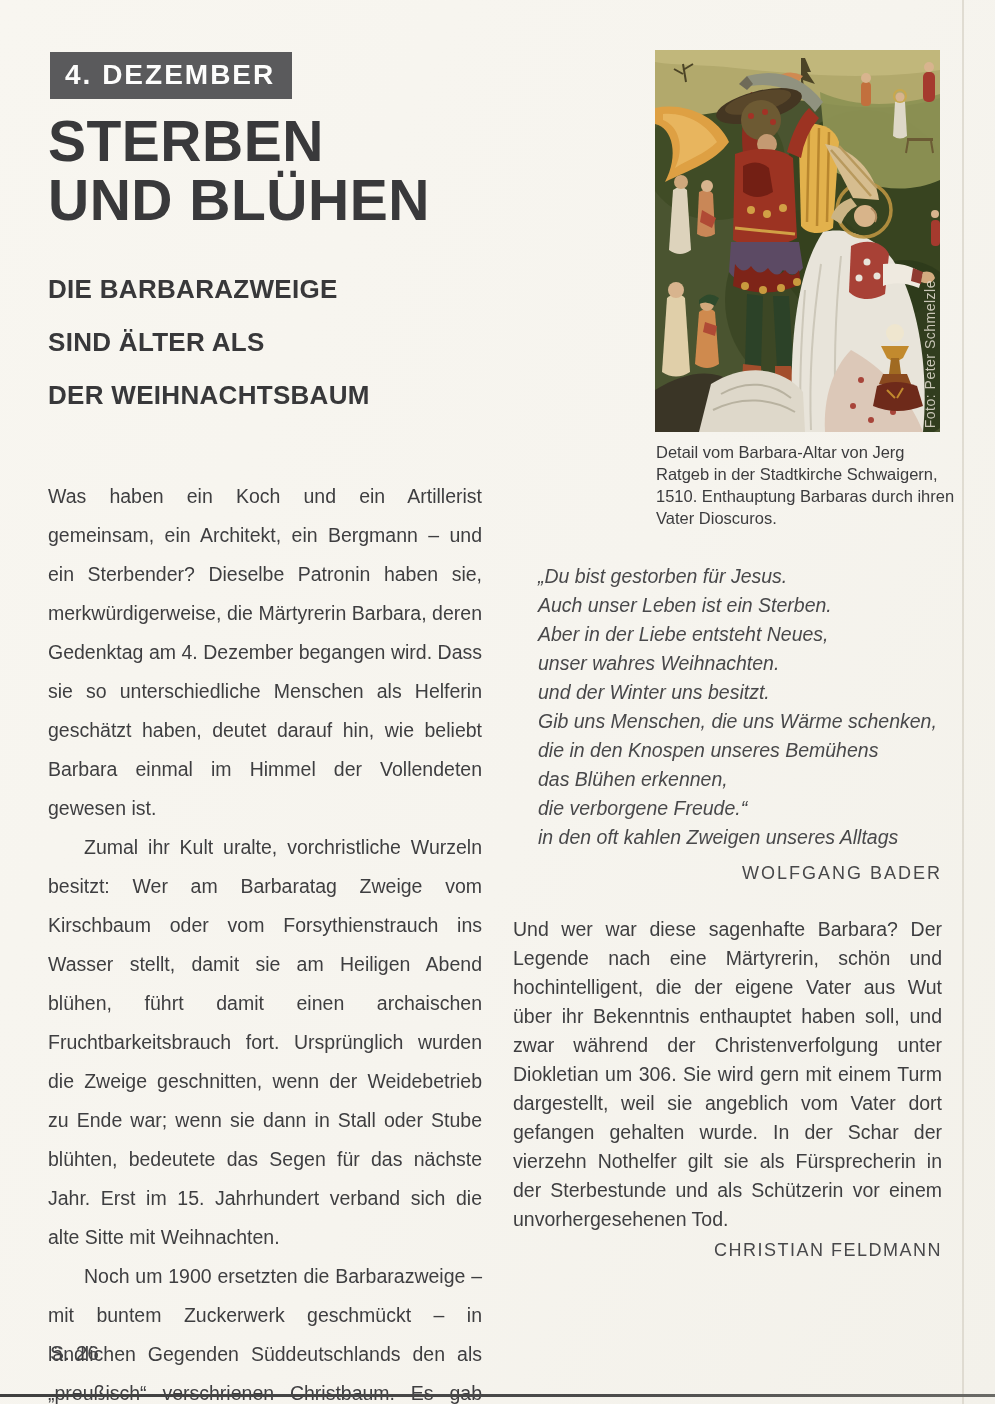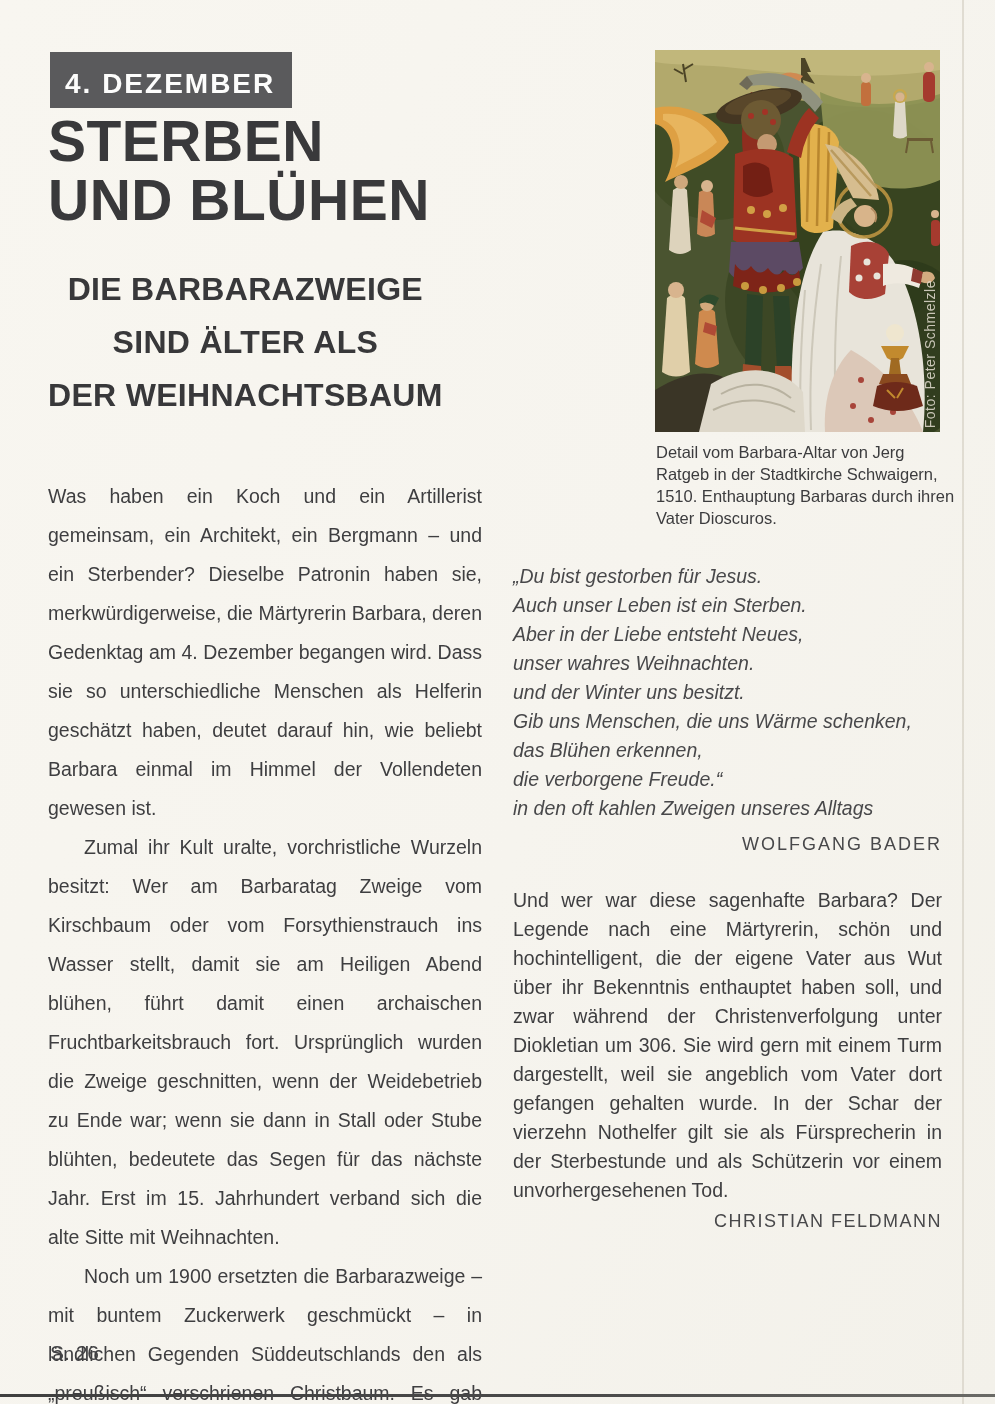--- a/index.html
+++ b/index.html
@@ -12,34 +12,34 @@
     margin: 0 auto;
     background: linear-gradient(115deg, #f8f6f0 0%, #f6f4ee 55%, #f3f1ea 100%);
     overflow: hidden;
     color: #3e3e40;
   }
 
   .badge {
     position: absolute; left: 50px; top: 52px;
     background: #5a5a5c; color: #fdfdfc;
     font-size: 28px; font-weight: 700; letter-spacing: 2px;
-    padding: 16px 17px 8px 15px;
+    padding: 7px 17px 8px 15px;
     white-space: nowrap;
   }
 
   .title {
     position: absolute; left: 48px; top: 112px;
     font-size: 57px; line-height: 59px; font-weight: 700;
     color: #39393b; letter-spacing: 0.5px;
   }
 
   .subtitle {
     position: absolute; left: 48px; top: 263px;
-    font-size: 32px; line-height: 53px; font-weight: 700;
-    color: #38383a; letter-spacing: 0.3px; text-align: center;
+    font-size: 26px; line-height: 53px; font-weight: 700;
+    color: #38383a; letter-spacing: 0.3px;
   }
 
   .artwork {
     position: absolute; left: 655px; top: 50px;
     width: 285px; height: 382px;
     background: #43502c;
   }
   .artwork svg { display:block; width:100%; height:100%; }
 
   .photo-credit {
@@ -60,21 +60,21 @@
     font-size: 19.5px; line-height: 39px;
     text-align: justify; color: #3e3e40;
   }
   .left-col .para + .para { text-indent: 36px; }
 
   .right-col {
     position: absolute; left: 513px; top: 562px; width: 429px;
     font-size: 19.5px; line-height: 29px; color: #424244;
   }
   .quote { font-style: italic; color: #48484a; }
-  .quote-line { white-space: nowrap; }
+  .quote-line { white-space: nowrap; margin-left: 25px; }
 
   .attribution {
     text-align: right; font-size: 18px; letter-spacing: 2px;
     color: #48484a; margin-top: 7px;
   }
 
   .closing {
     margin-top: 27px; text-align: justify; color: #3e3e40;
   }
   .right-col .attribution.author { margin-top: 2px; letter-spacing: 1.5px; }
@@ -251,20 +251,21 @@
     </div>
 
   <div class="right-col">
     <div class="quote">
         <div class="quote-line">„Du bist gestorben für Jesus.</div>
         <div class="quote-line">Auch unser Leben ist ein Sterben.</div>
         <div class="quote-line">Aber in der Liebe entsteht Neues,</div>
         <div class="quote-line">unser wahres Weihnachten.</div>
         <div class="quote-line">und der Winter uns besitzt.</div>
         <div class="quote-line">Gib uns Menschen, die uns Wärme schenken,</div>
+        <div class="quote-line">die in den Knospen unseres Bemühens</div>
         <div class="quote-line">das Blühen erkennen,</div>
         <div class="quote-line">die verborgene Freude.“</div>
         <div class="quote-line">in den oft kahlen Zweigen unseres Alltags</div>
       </div>
     <div class="attribution">WOLFGANG BADER</div>
     <div class="closing">Und wer war diese sagenhafte Barbara? Der Legende nach eine Märtyrerin, schön und hochintelligent, die der eigene Vater aus Wut über ihr Bekenntnis enthauptet haben soll, und zwar während der Christenverfolgung unter Diokletian um 306. Sie wird gern mit einem Turm dargestellt, weil sie angeblich vom Vater dort gefangen gehalten wurde. In der Schar der vierzehn Nothelfer gilt sie als Fürsprecherin in der Sterbestunde und als Schützerin vor einem unvorhergesehenen Tod.</div>
     <div class="attribution author">CHRISTIAN FELDMANN</div>
   </div>
 
   <div class="page-number">S. 26</div>

